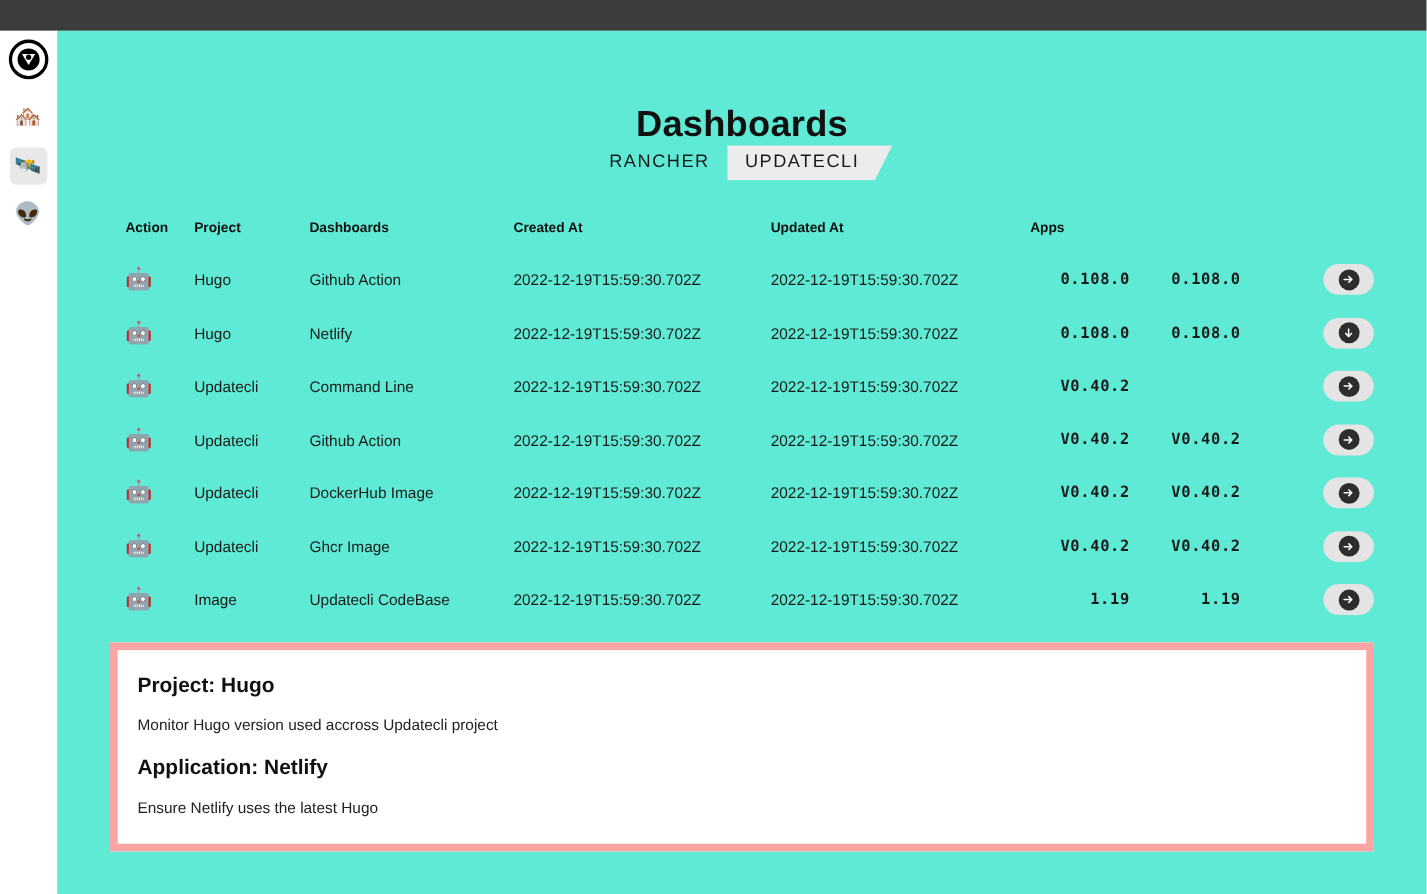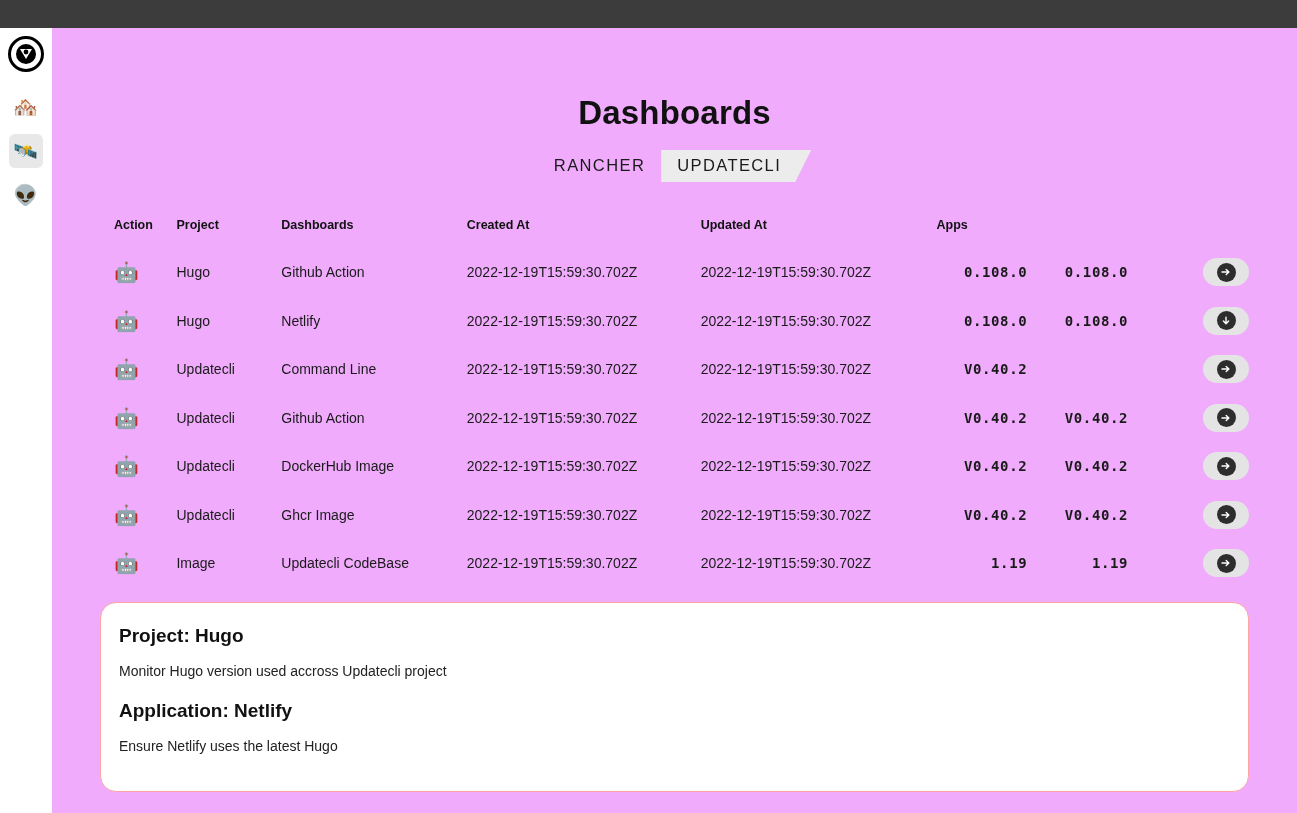--- a/index.html
+++ b/index.html
@@ -58,35 +58,34 @@
     cursor: pointer;
   }
   .side-item.active { background: #e8e8e8; }
   .side-item .glyph { font-size: 20px; line-height: 1; }
   
   .main {
     position: absolute;
     top: 28px; left: 52px;
     width: 1245px;
     height: 785px;
-    background: #f0abfc;
+    background: #5eead4;
   }
   h1.page-title {
     text-align: center;
     font-size: 33px;
     font-weight: bold;
     color: #111;
     margin: 66px 0 0 0;
     letter-spacing: .2px;
   }
   .tabs {
     display: flex;
     justify-content: center;
     align-items: flex-start;
-    margin-top: 18px;
     gap: 0px;
   }
   .tab {
     font-size: 16.5px;
     letter-spacing: 1.4px;
     color: #1a1a1a;
     padding: 6px 16px 7px 16px;
     cursor: pointer;
     background: transparent;
   }
@@ -153,22 +152,22 @@
     border-radius: 50%;
     background: #2d2d2d;
     display: flex;
     align-items: center;
     justify-content: center;
   }
   .action-btn .circ svg { display: block; }
   
   .detail {
     margin: 14px 48px 0 48px;
-    border: 1px solid #fca5a5;
-    border-radius: 16px;
+    border: 7px solid #fca5a5;
+    border-radius: 0;
     padding: 18px 18px 26px 18px;
     background: #fff;
     height: 190px;
   }
   .detail h2 {
     font-size: 19px;
     font-weight: bold;
     color: #111;
     margin: 4px 0 0 0;
   }

